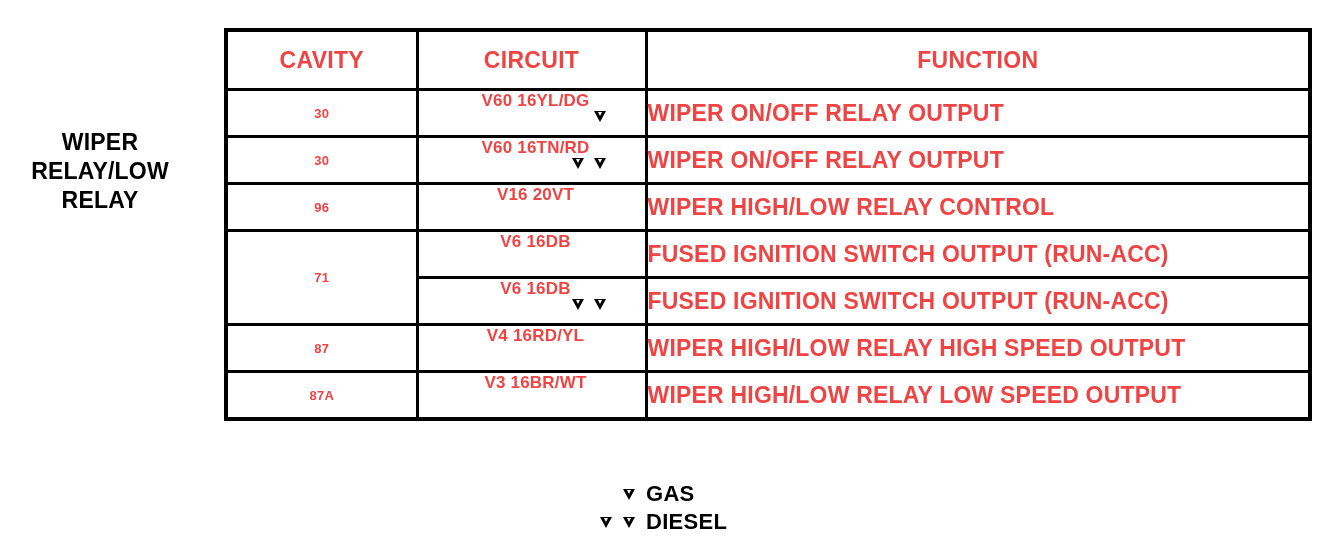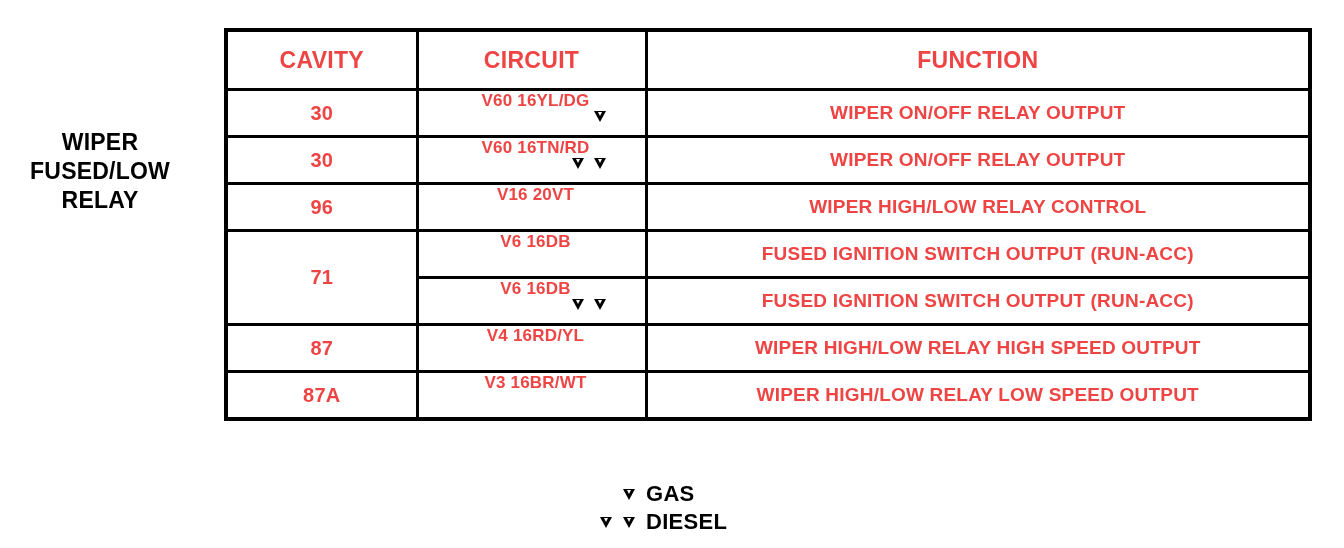--- a/index.html
+++ b/index.html
@@ -56,21 +56,21 @@
     height: 56px;
     font-size: 23px;
     text-align: center;
     letter-spacing: 0.3px;
   }
 
   td.cavity-cell {
     height: 44px;
     text-align: center;
     vertical-align: middle;
-    font-size: 20px;
+    font-size: 13px;
     letter-spacing: 0.2px;
   }
 
   td.circuit-cell {
     height: 44px;
     vertical-align: middle;
     font-size: 17px;
   }
   .circuit-inner {
     display: flex;
@@ -87,23 +87,23 @@
   .circuit-marks {
     margin-left: auto;
     display: flex;
     align-items: center;
     gap: 9px;
     padding-right: 24px;
   }
 
   td.function-cell {
     height: 44px;
-    text-align: center;
+    text-align: left;
     vertical-align: middle;
-    font-size: 19px;
+    font-size: 23px;
     letter-spacing: 0.2px;
   }
   .function-text { white-space: nowrap; }
 
   
   .marker {
     display: inline-block;
     width: 13px;
     height: 11px;
     position: relative;
@@ -151,21 +151,21 @@
     padding-right: 10px;
     box-sizing: border-box;
   }
   .legend-label { white-space: nowrap; }
 </style>
 </head>
 <body>
 
 <div id="component-label">
     <span class="lbl-line">WIPER</span>
-    <span class="lbl-line">FUSED/LOW</span>
+    <span class="lbl-line">RELAY/LOW</span>
     <span class="lbl-line">RELAY</span>
   </div>
 
 <table id="pinout-table">
   <colgroup>
     <col class="c-cavity">
     <col class="c-circuit">
     <col class="c-function">
   </colgroup>
   <thead>

